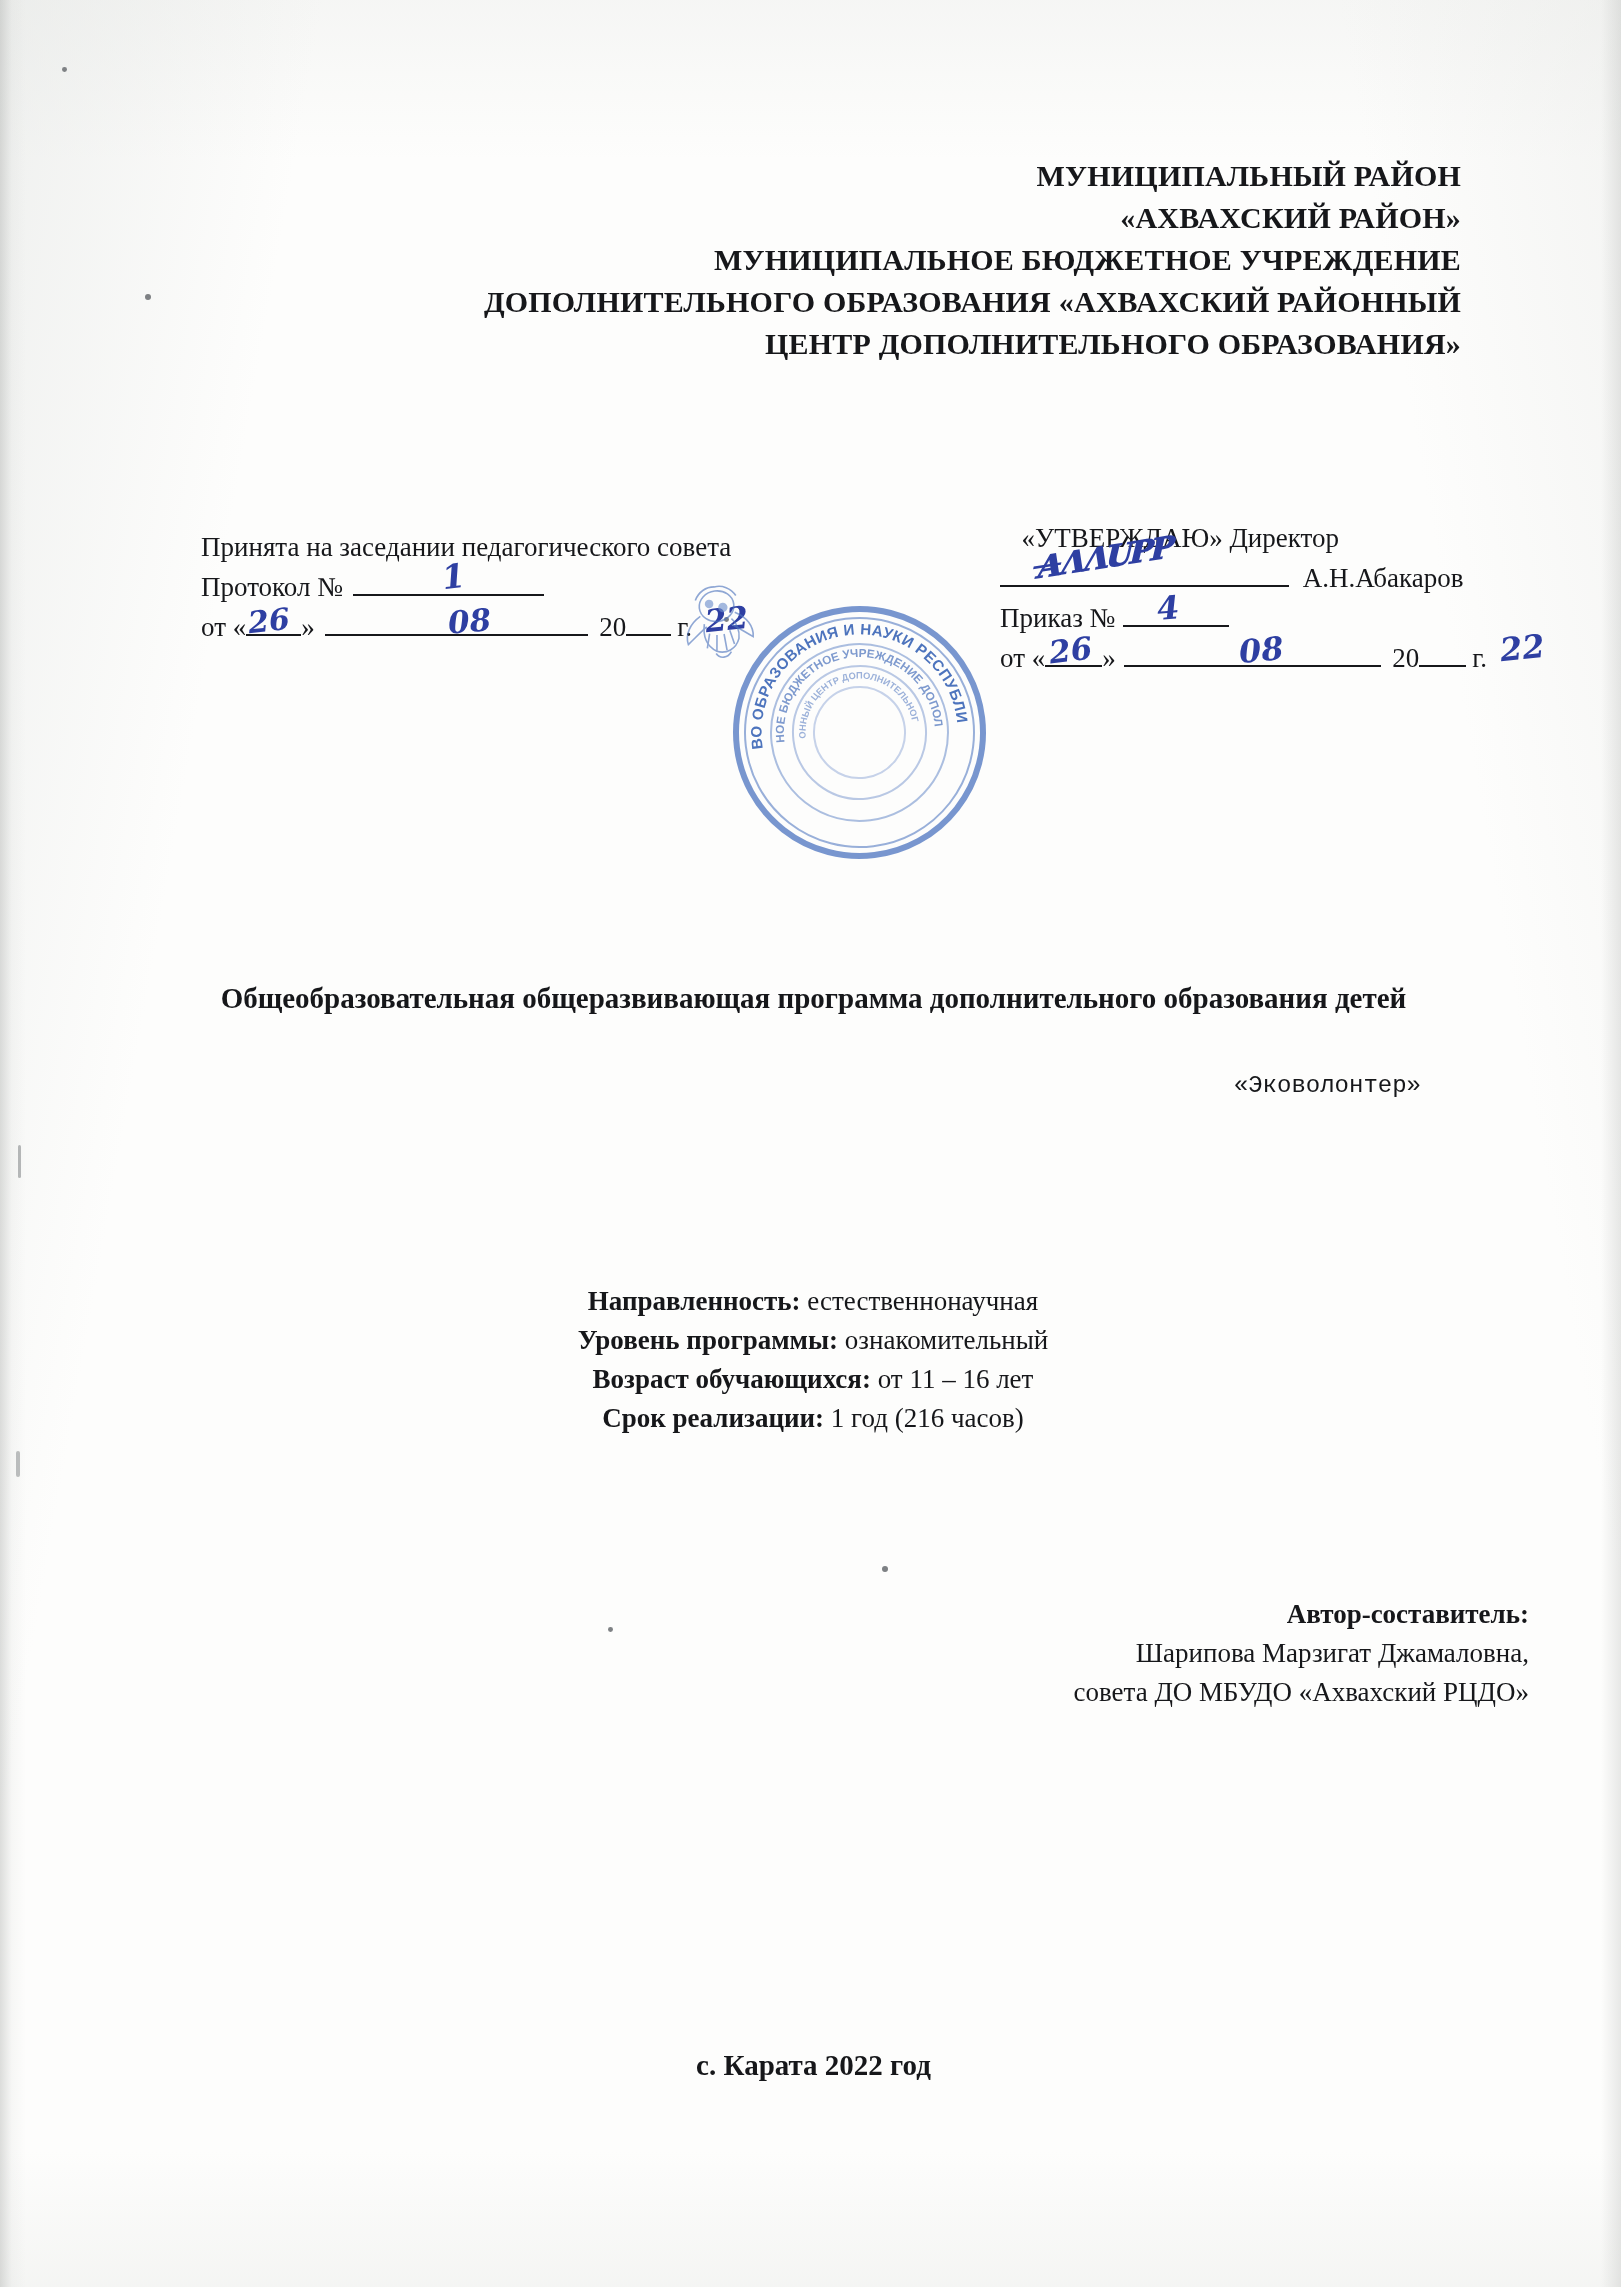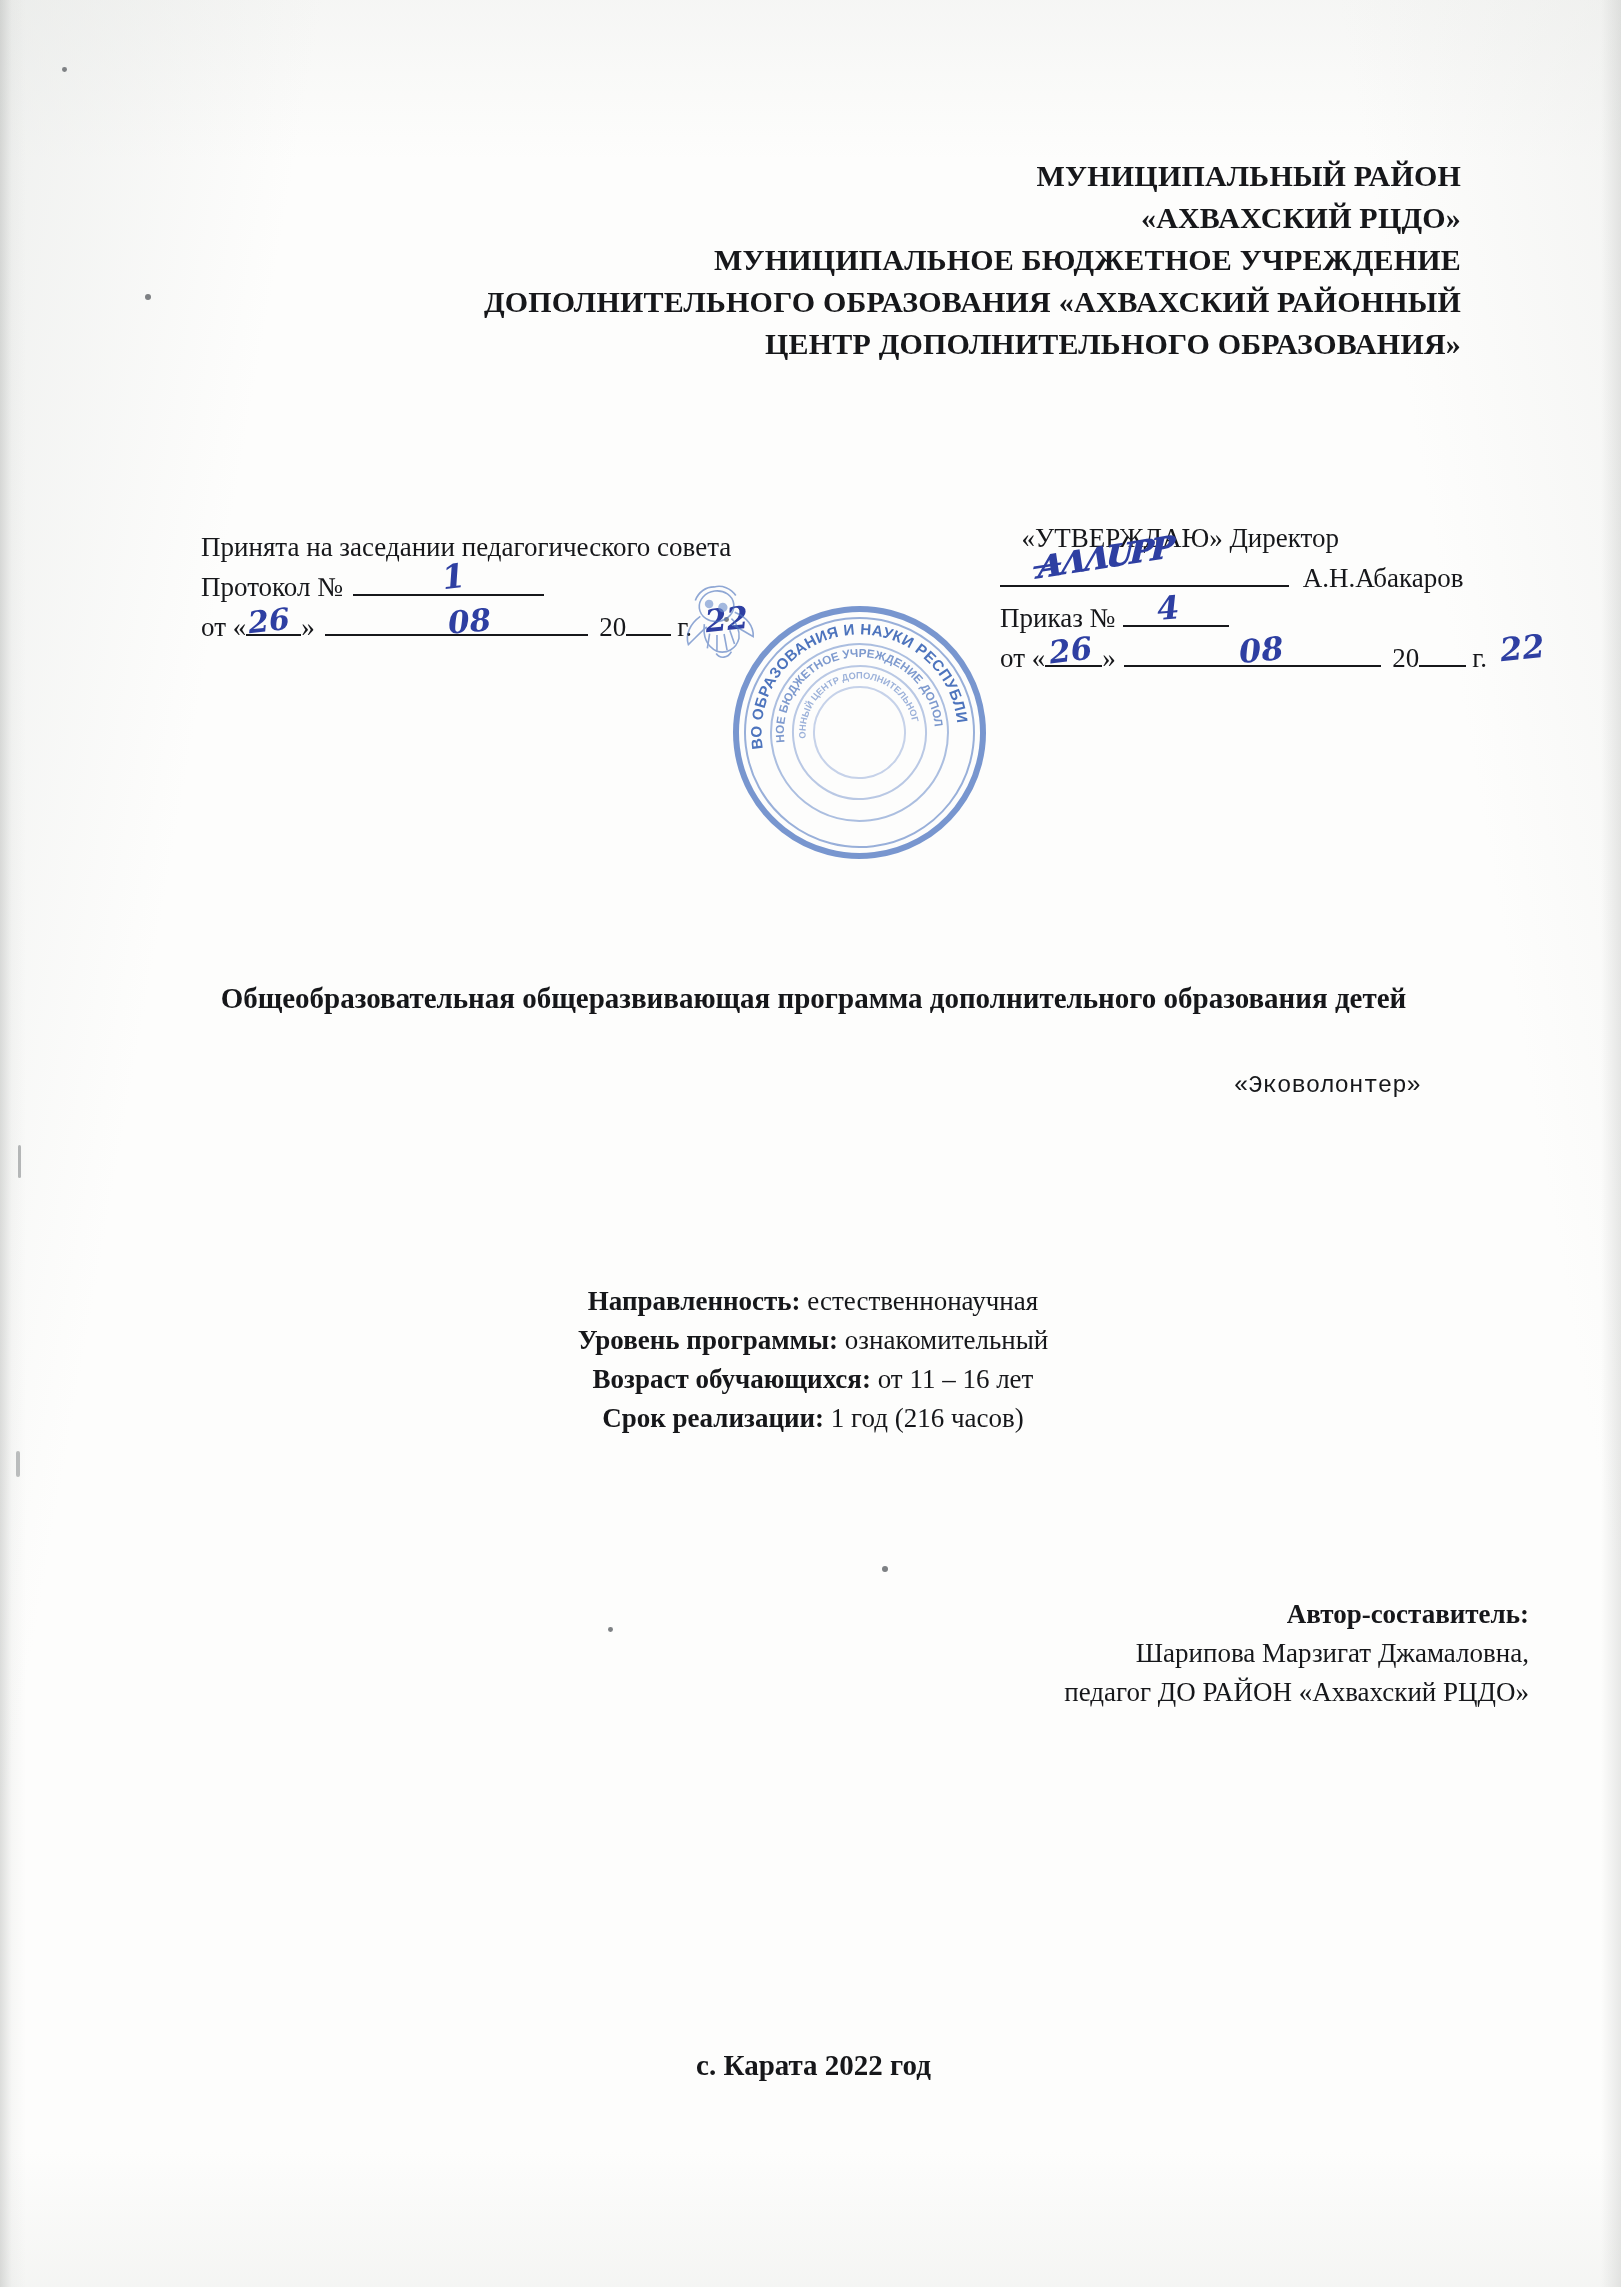--- a/index.html
+++ b/index.html
@@ -212,21 +212,21 @@
   <div class="speck" style="left:62px;top:67px;width:4.9px;height:4.9px;"></div>
   <div class="speck" style="left:145px;top:294px;width:5.9px;height:5.9px;"></div>
   <div class="speck" style="left:724px;top:617px;width:4.9px;height:4.9px;"></div>
   <div class="speck" style="left:882px;top:1566px;width:5.9px;height:5.9px;"></div>
   <div class="speck" style="left:608px;top:1627px;width:4.9px;height:4.9px;"></div>
   <div class="speck" style="left:17.6px;top:1145px;width:3.9px;height:33px;border-radius:2px;opacity:.55;"></div>
   <div class="speck" style="left:15.7px;top:1451px;width:3.9px;height:25.5px;border-radius:2px;opacity:.5;"></div>
 
   <div class="org-header">
     <div>МУНИЦИПАЛЬНЫЙ РАЙОН</div>
-    <div>«АХВАХСКИЙ РЦДО»</div>
+    <div>«АХВАХСКИЙ РАЙОН»</div>
     <div>МУНИЦИПАЛЬНОЕ БЮДЖЕТНОЕ УЧРЕЖДЕНИЕ</div>
     <div>ДОПОЛНИТЕЛЬНОГО ОБРАЗОВАНИЯ «АХВАХСКИЙ РАЙОННЫЙ</div>
     <div>ЦЕНТР ДОПОЛНИТЕЛЬНОГО ОБРАЗОВАНИЯ»</div>
   </div>
 
   <div class="approve-left">
     <span class="ln">Принята на заседании педагогического совета</span>
 
     <span class="ln">
       <span>Протокол №</span><span class="fill" style="width:191px;margin-left:9.8px;"></span>
@@ -319,19 +319,19 @@
     </div>
     <div>
       <b>Срок реализации:</b>
       <span>1 год (216 часов)</span>
     </div>
   </div>
 
   <div class="author">
     <div class="lead">Автор-составитель:</div>
     <div>Шарипова Марзигат Джамаловна,</div>
-    <div>педагог ДО РАЙОН «Ахвахский РЦДО»</div>
+    <div>совета ДО МБУДО «Ахвахский РЦДО»</div>
   </div>
 
   <div class="footer">с. Карата  2022 год</div>
 
 </div>
 
 
 </body></html>

